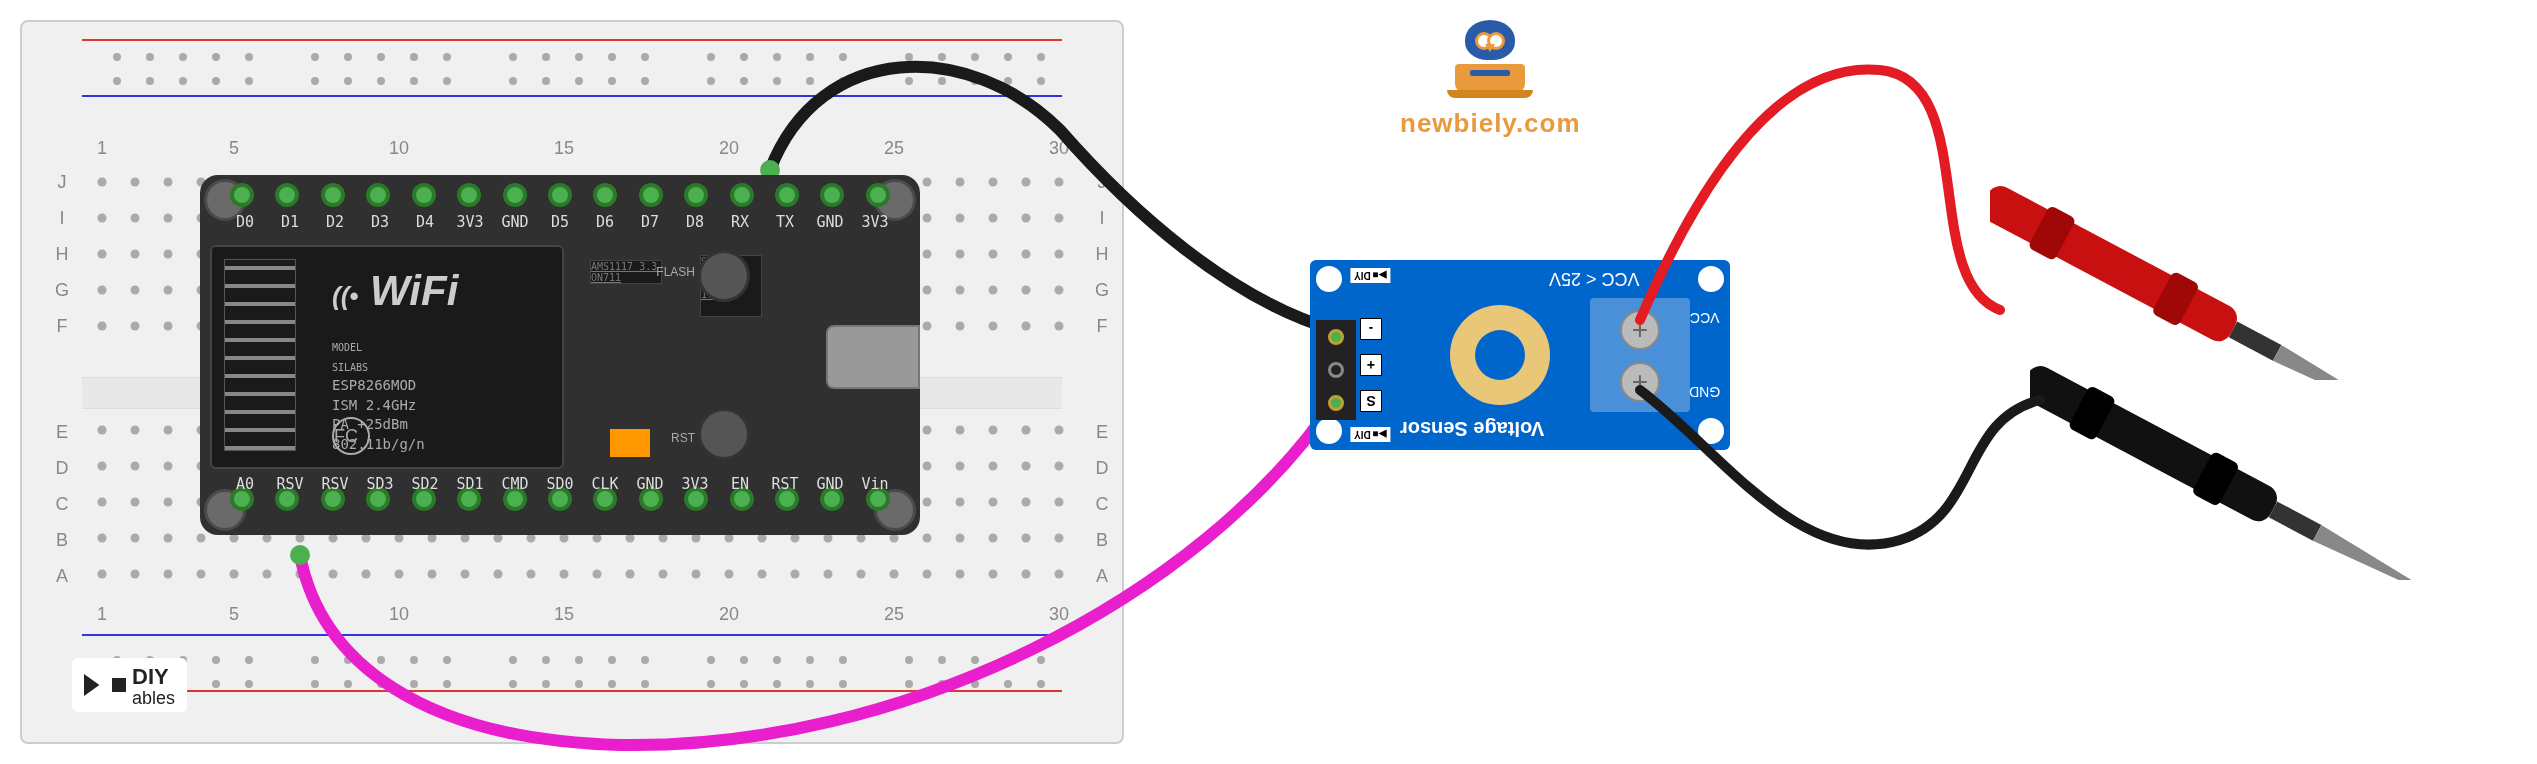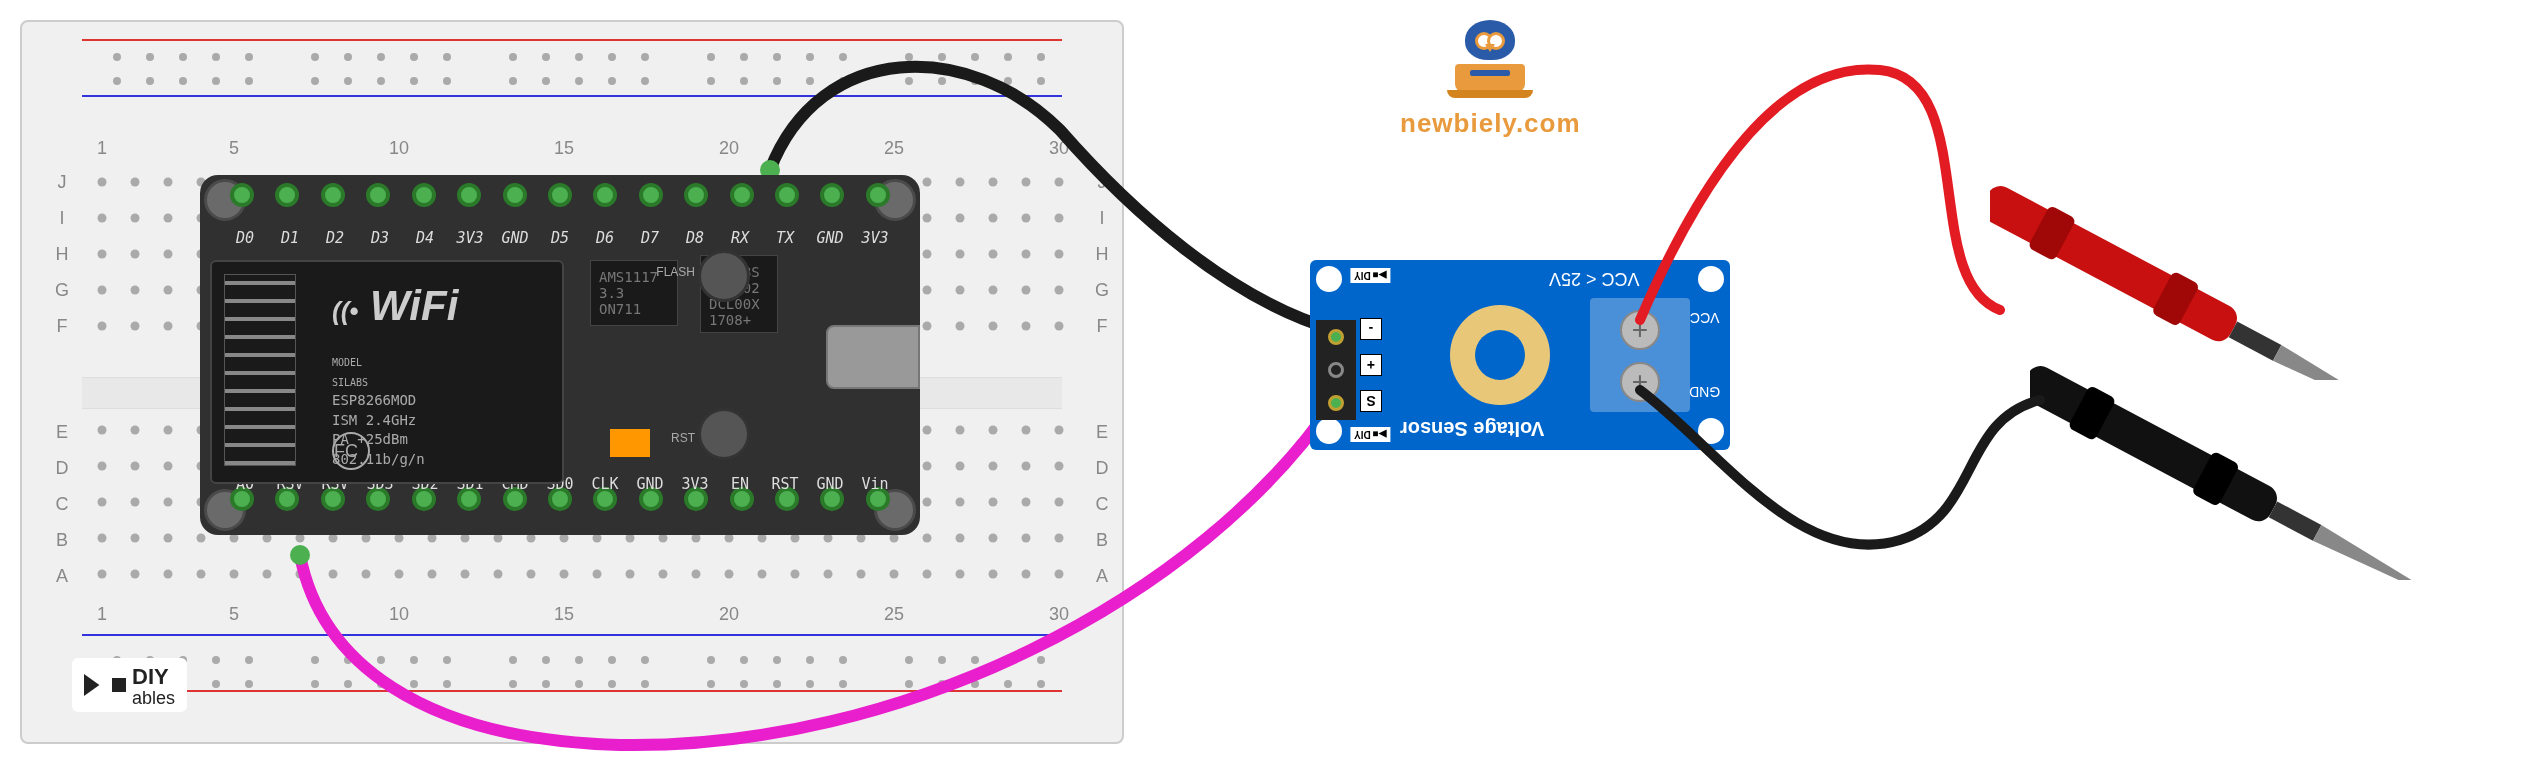--- a/index.html
+++ b/index.html
@@ -118,37 +118,37 @@
   }
   .pin-label-row {
     position: absolute;
     left: 30px;
     right: 30px;
     display: flex;
     justify-content: space-between;
     font-size: 15px;
     color: #ddd;
   }
-  .pin-label-top { top: 54px; font-style: italic; }
+  .pin-label-top { top: 38px; }
   .pin-label-bot { bottom: 42px; }
   .pin-label { width: 30px; text-align: center; font-family: monospace; }
   .mount-hole {
     position: absolute;
     width: 36px; height: 36px;
     background: #6a6a6a;
     border-radius: 50%;
     border: 3px solid #4a4a4a;
   }
   .mh-tl { top: 4px; left: 4px; }
   .mh-tr { top: 4px; right: 4px; }
   .mh-bl { bottom: 4px; left: 4px; }
   .mh-br { bottom: 4px; right: 4px; }
   .esp-module {
     position: absolute;
-    left: 10px; top: 85px;
+    left: 10px; top: 70px;
     width: 350px; height: 220px;
     background: #1a1a1a;
     border: 2px solid #444;
     border-radius: 6px;
   }
   .esp-antenna {
     position: absolute;
     left: 12px; top: 12px;
     width: 70px; height: 190px;
     background: repeating-linear-gradient(0deg,#888 0,#888 4px,#1a1a1a 4px,#1a1a1a 18px);
@@ -179,23 +179,24 @@
     color: #aaa;
     font-size: 18px;
     text-align: left;
     line-height: 34px;
   }
   .chip-small {
     position: absolute;
     background: #1a1a1a;
     border: 1px solid #444;
     color: #777;
-    font-size: 14px;
-    padding: 8px;
+    font-size: 10px;
+    padding: 0;
     font-family: monospace;
+    text-decoration: underline;
   }
   .usb-port {
     position: absolute;
     right: 0px; top: 150px;
     width: 90px; height: 60px;
     background: #999;
     border: 2px solid #777;
     border-radius: 8px 0 0 8px;
   }
   .button {

